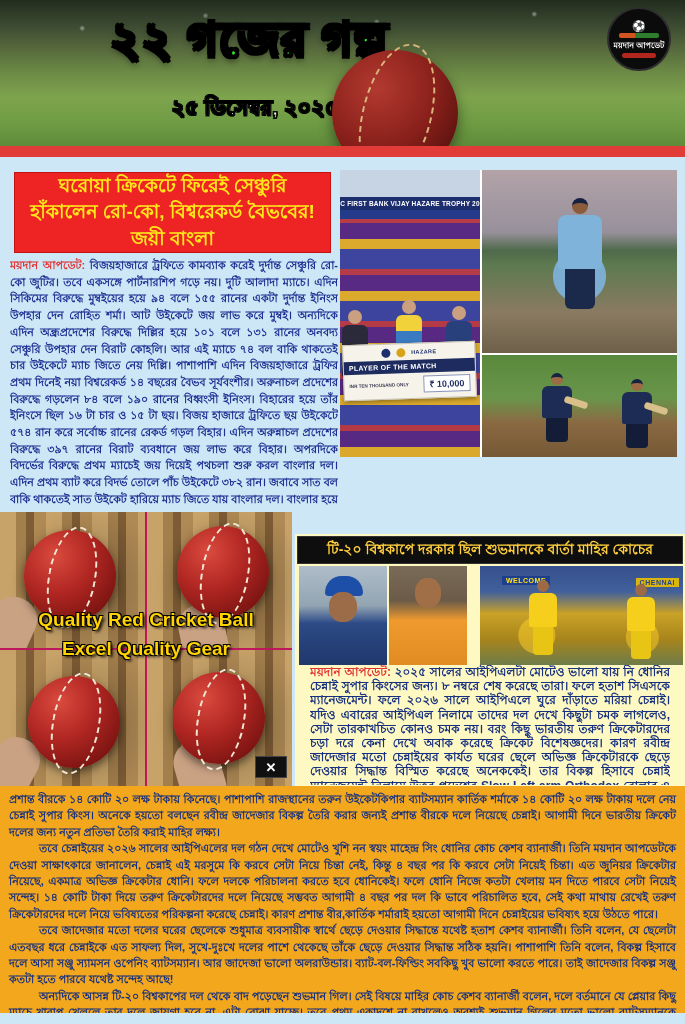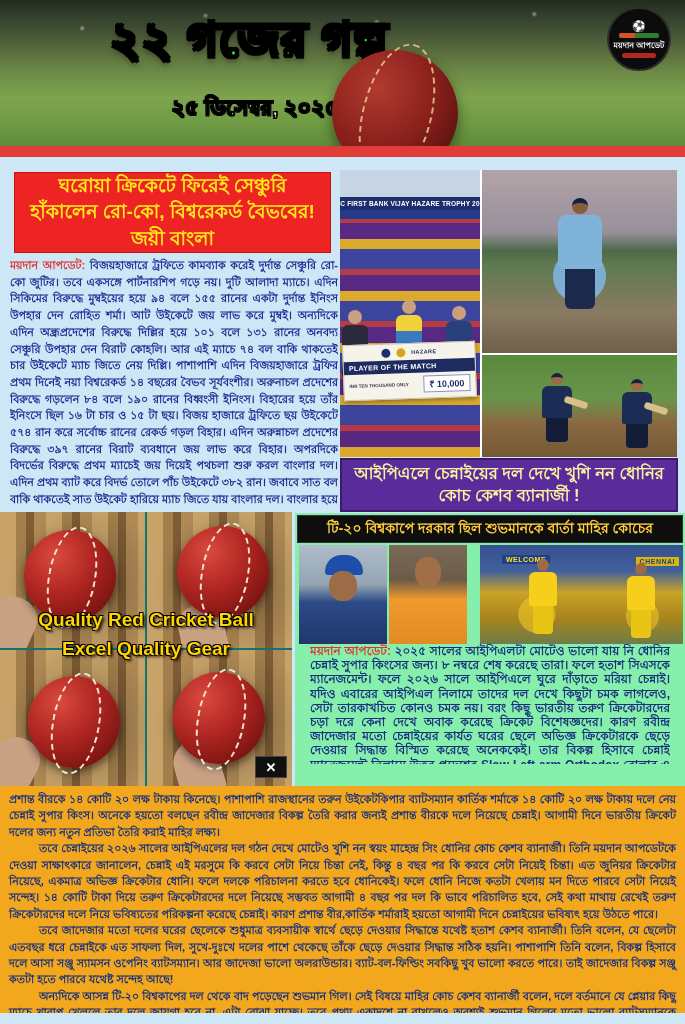--- a/index.html
+++ b/index.html
@@ -111,21 +111,21 @@
   .runner .legs { width:22px; height:24px; background:#141d38; margin:0 auto; border-radius:0 0 4px 4px; }
   .runner .bat { position:absolute; right:-14px; top:26px; width:24px; height:7px; background:#d9c08a; border-radius:3px; transform:rotate(18deg); }
   
   .purple {
     position:absolute; left:340px; top:458px; width:338px; height:54px;
     background:#5a2b9a; border:2px solid #3c1c6a;
     color:#f7f0a0; font-size:16.5px; font-weight:bold; line-height:1.32;
     display:flex; align-items:center; justify-content:center; text-align:center; padding:0 6px;
   }
   
-  .ad { position:absolute; left:0; top:512px; width:292px; height:274px; background:#0f766e; }
+  .ad { position:absolute; left:0; top:512px; width:292px; height:274px; background:#be185d; }
   .ad-cell {
     position:absolute; width:145px; height:136px; overflow:hidden;
     background:
       radial-gradient(circle at 60% 55%, rgba(0,0,0,.25), transparent 70%),
       repeating-linear-gradient(90deg,#c8a369 0 16px,#a37f4c 16px 26px,#7e5c35 26px 34px,#b08a55 34px 46px);
   }
   .ad-ball {
     position:absolute; width:92px; height:92px; border-radius:50%;
     background:radial-gradient(circle at 34% 28%, #da4a3e, #b02622 42%, #771310 82%, #550d0b 100%);
     box-shadow:0 4px 8px rgba(0,0,0,.5);
@@ -139,21 +139,21 @@
     position:absolute; left:0; top:93px; width:100%; text-align:center;
     color:#ffd400; font-weight:bold; font-size:19px; line-height:1.55;
     text-shadow:-1px -1px 0 #000, 1px -1px 0 #000, -1px 1px 0 #000, 2px 2px 3px #000;
   }
   .ad-flag {
     position:absolute; right:5px; bottom:8px; width:32px; height:22px; background:#101010;
     color:#fff; font-size:13px; font-weight:bold; display:flex; align-items:center; justify-content:center;
     border:1px solid #444;
   }
   
-  .story2 { position:absolute; left:295px; top:513px; width:390px; height:273px; background:#86efac; }
+  .story2 { position:absolute; left:295px; top:534px; width:390px; height:273px; background:#fef9c3; }
   .s2-head {
     margin:2px; height:28px; background:#0e0e0e; border:1px solid #333;
     color:#ffcf3d; font-size:14px; font-weight:bold;
     display:flex; align-items:center; justify-content:center; text-align:center;
   }
   .s2-photos { position:relative; margin:0 2px; height:99px; }
   .p-dhoni {
     position:absolute; left:2px; top:0; width:88px; height:99px;
     background:linear-gradient(180deg,#aebdc8 0%,#93a4b2 40%,#2c4a86 58%,#20386b 100%);
   }
@@ -263,21 +263,20 @@
       </div>
       <div class="runner" style="left:138px; top:24px;">
         <div class="head"></div>
           <div class="torso"></div>
           <div class="legs"></div>
           <div class="bat"></div>
       </div>
     </div>
   </div>
 
-  <div class="purple">আইপিএলে চেন্নাইয়ের দল দেখে খুশি নন ধোনির কোচ কেশব ব্যানার্জী !</div>
 
   <div class="ad">
     <div class="ad-cell" style="left:0; top:0;">
       <div class="ad-thumb" style="left:-14px; bottom:-18px; transform:rotate(24deg);"></div>
       <div class="ad-ball" style="left:24px; top:18px;"></div>
     </div>
     <div class="ad-cell" style="left:147px; top:0;">
       <div class="ad-thumb" style="left:34px; bottom:-26px; transform:rotate(-12deg);"></div>
       <div class="ad-ball" style="left:30px; top:14px;"></div>
     </div>

